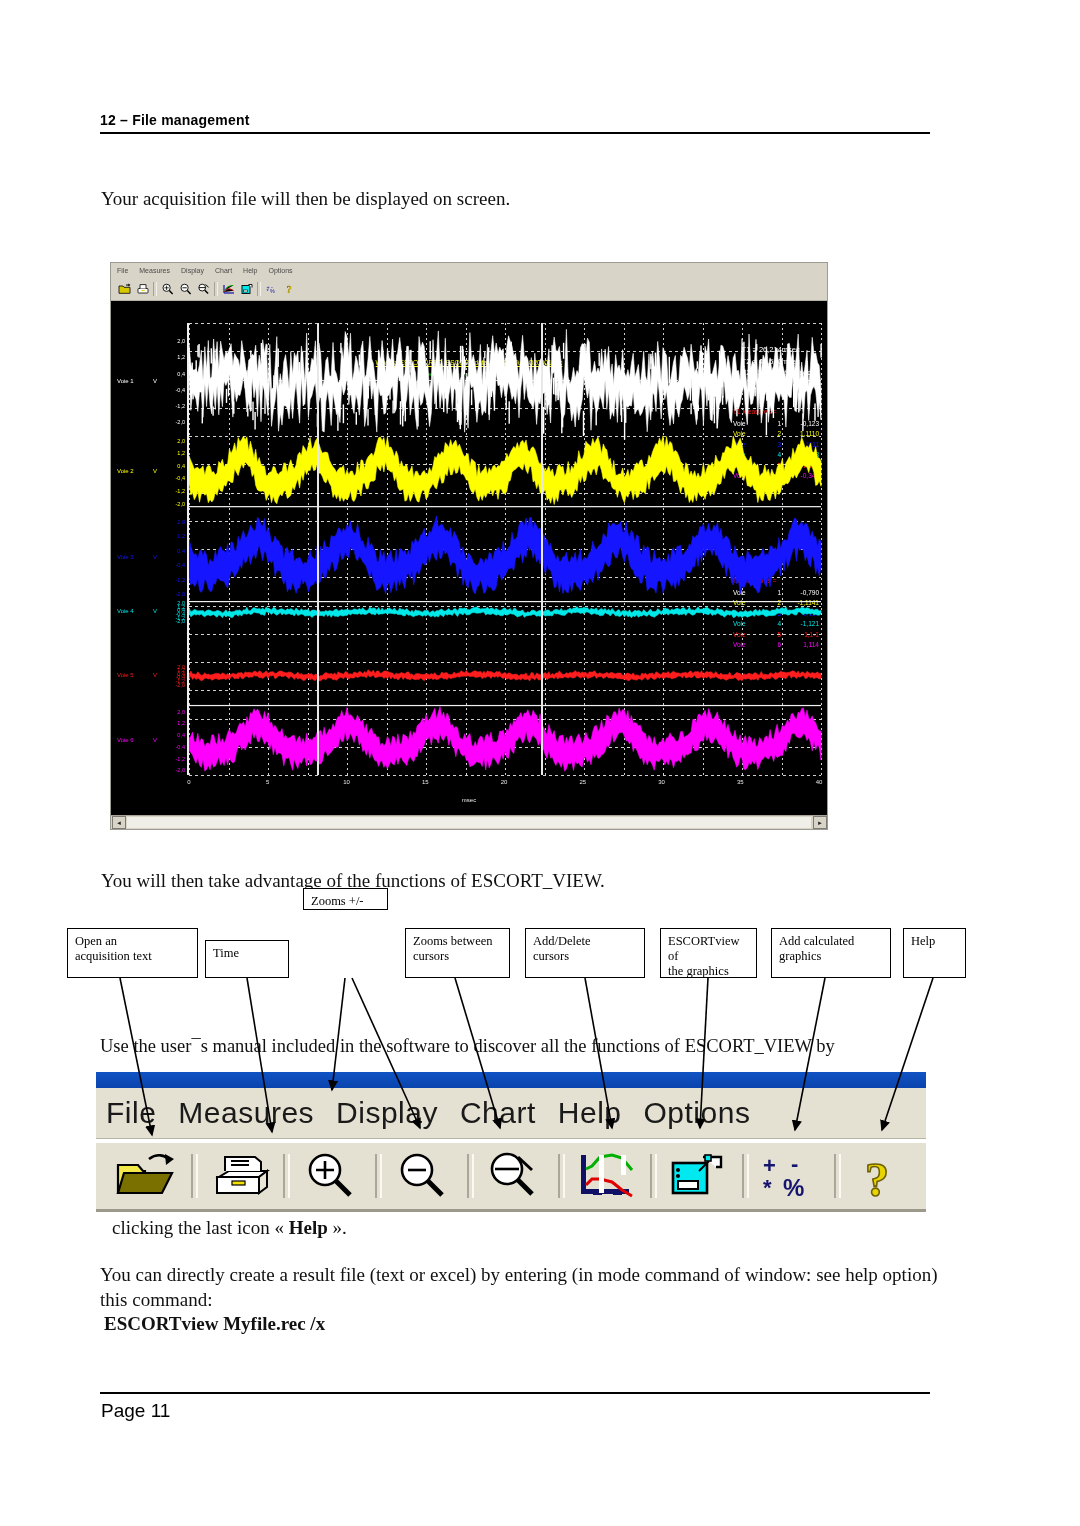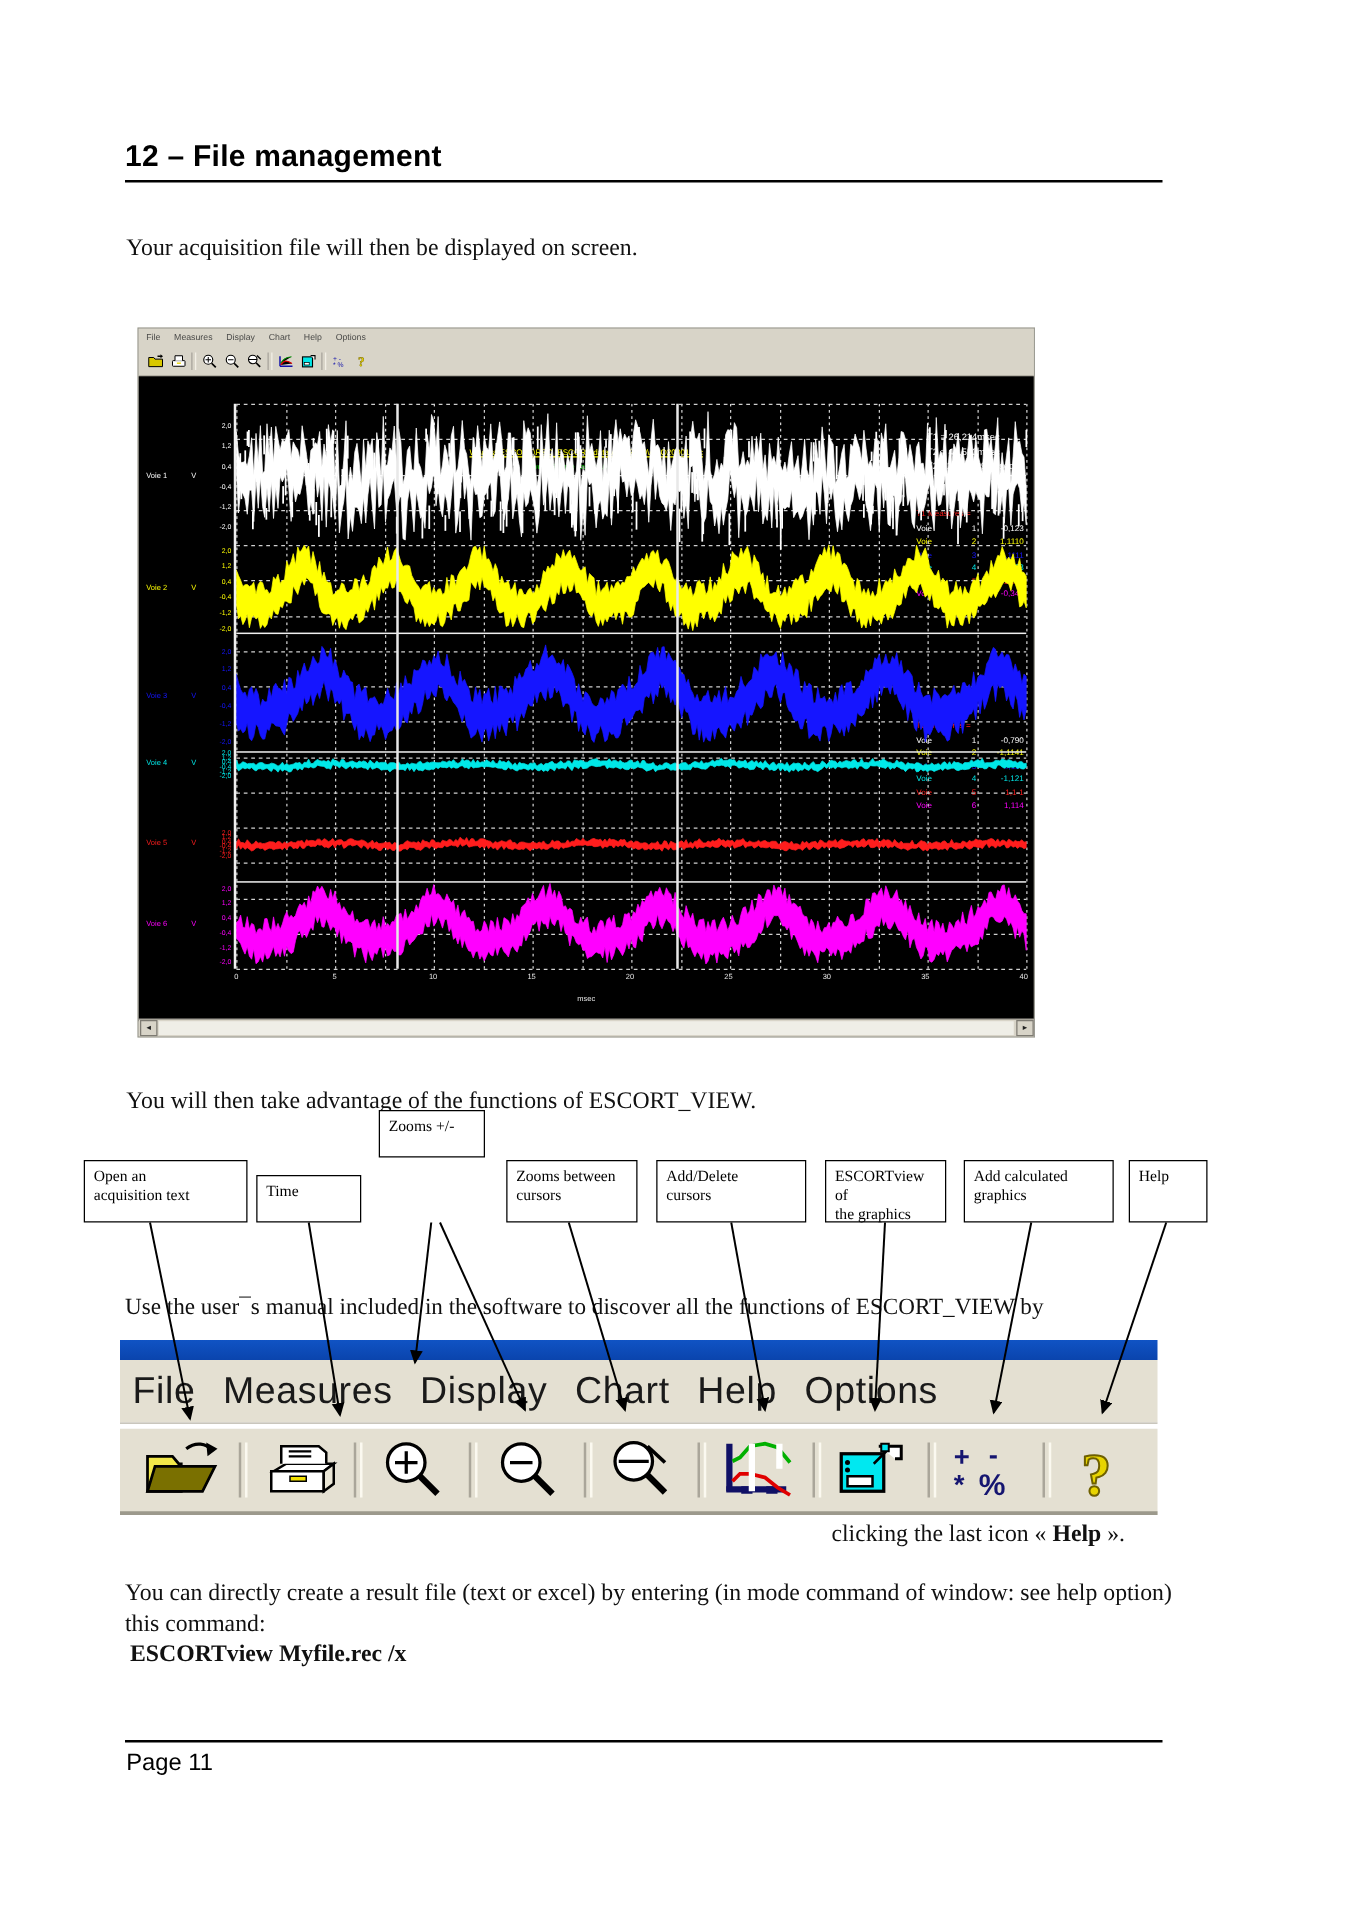--- a/index.html
+++ b/index.html
@@ -19,21 +19,21 @@
   
   .page-header {
     position: absolute;
     left: 100px;
     top: 112px;
     width: 830px;
   }
   .page-header .htitle {
     font-family: "Liberation Sans", sans-serif;
     font-weight: bold;
-    font-size: 24px;
+    font-size: 14px;
     letter-spacing: 0.2px;
     color: #000;
     padding-bottom: 4px;
   }
   .page-header .hrule {
     border-bottom: 2px solid #000;
     width: 830px;
   }
 
   
@@ -41,21 +41,21 @@
     position: absolute;
     font-family: "Liberation Serif", serif;
     font-size: 19px;
     line-height: 25px;
     color: #111;
     white-space: pre-wrap;
   }
   .p-intro  { left: 101px; top: 186px;  width: 800px; }
   .p-adv    { left: 101px; top: 868px;  width: 830px; }
   .p-use    { left: 100px; top: 1034px; width: 845px; font-size: 18.5px; }
-  .p-click  { left: 100px; top: 1215px; width: 800px; text-align: right; }
+  .p-click  { left: 112px; top: 1215px; width: 800px; }
   .p-create { left: 100px; top: 1262px; width: 840px; }
   .p-cmd    { left: 104px; top: 1311px; width: 600px; font-weight: bold; font-size: 19px; }
   .bold-inline { font-weight: bold; }
 
   
   .footer-rule {
     position: absolute;
     left: 100px;
     top: 1392px;
     width: 830px;
@@ -271,21 +271,21 @@
     background: #fff;
     font-family: "Liberation Serif", serif;
     font-size: 12.5px;
     line-height: 15px;
     padding: 5px 7px;
     box-sizing: border-box;
     color: #000;
   }
   .co-open   { left: 67px;  top: 928px; width: 131px; height: 50px; }
   .co-print  { left: 205px; top: 940px; width: 84px;  height: 38px; }
-  .co-zooms  { left: 303px; top: 888px; width: 85px;  height: 38px; }
+  .co-zooms  { left: 303px; top: 888px; width: 85px;  height: 22px; }
   .co-zoomc  { left: 405px; top: 928px; width: 105px; height: 50px; }
   .co-addel  { left: 525px; top: 928px; width: 120px; height: 50px; }
   .co-props  { left: 660px; top: 928px; width: 97px;  height: 50px; }
   .co-addcalc{ left: 771px; top: 928px; width: 120px; height: 50px; }
   .co-help   { left: 903px; top: 928px; width: 63px;  height: 50px; }
 
   
   .arrow-layer {
     position: absolute;
     left: 0; top: 0;

